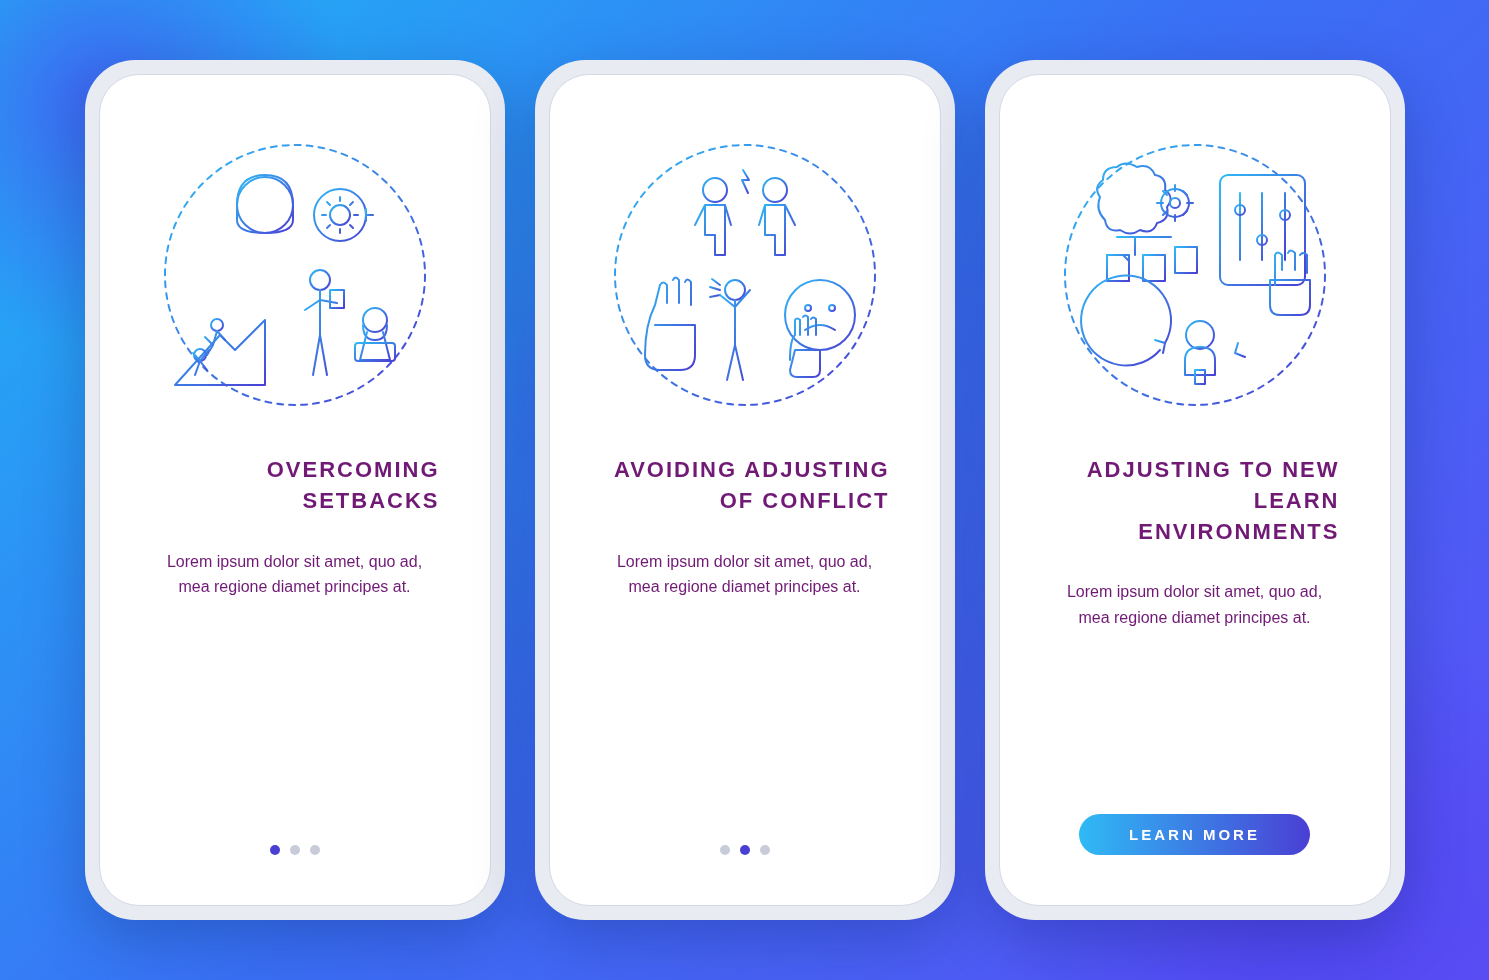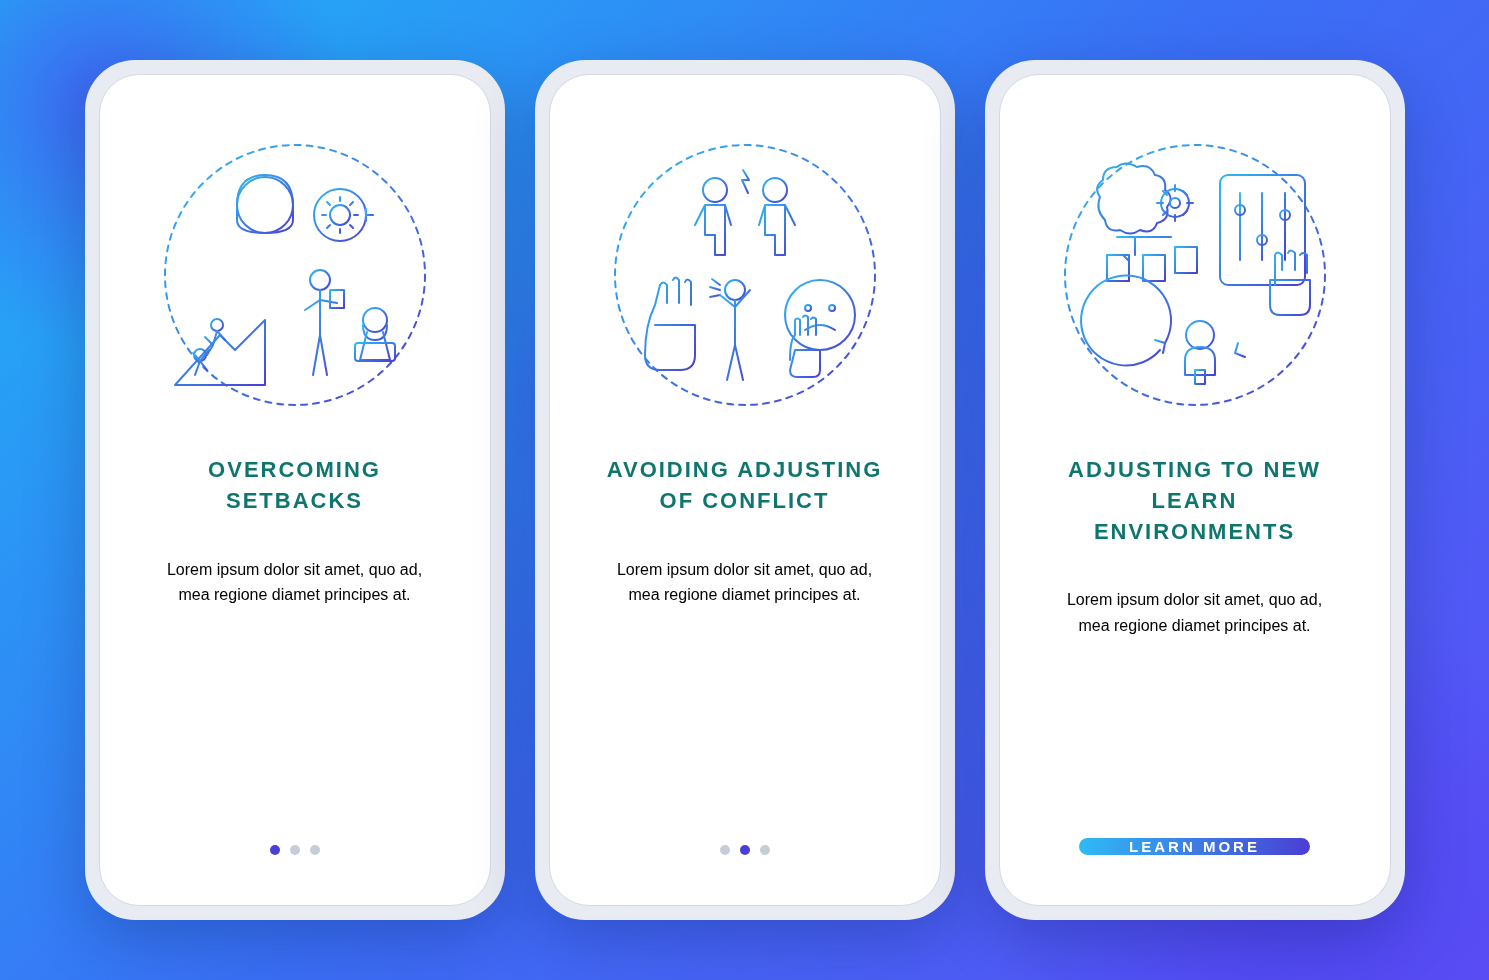--- a/index.html
+++ b/index.html
@@ -53,31 +53,31 @@
       margin-bottom: 30px;
       display: flex;
       align-items: center;
       justify-content: center;
     }
     .illustration svg {
       width: 100%;
       height: 100%;
     }
     .headline {
-      color: #0f766e;
+      color: #701a75;
       font-size: 22px;
       font-weight: 700;
       letter-spacing: 2px;
-      text-align: center;
+      text-align: right;
       line-height: 1.4;
-      margin-bottom: 40px;
+      margin-bottom: 32px;
       padding: 0 20px;
     }
     .body-text {
-      color: #000000;
+      color: #701a75;
       font-size: 16px;
       line-height: 1.6;
       text-align: center;
       padding: 0 20px;
       flex-grow: 1;
     }
     .dots {
       display: flex;
       gap: 10px;
       margin-bottom: 10px;
@@ -88,21 +88,21 @@
       border-radius: 50%;
       background: #c8ccd8;
     }
     .dot.active { background: #4a3fd4; }
     .cta-button {
       background: linear-gradient(90deg, #2fbaf5 0%, #4a3fd4 100%);
       color: #ffffff;
       font-size: 15px;
       font-weight: 600;
       letter-spacing: 3px;
-      padding: 0 50px;
+      padding: 12px 50px;
       border: none;
       border-radius: 30px;
       cursor: pointer;
       margin-bottom: 10px;
     }
     .grad-stroke { fill: none; stroke: url(#lineGrad); stroke-width: 2; stroke-linecap: round; stroke-linejoin: round; }
     .dashed { stroke-dasharray: 6 6; }
   </style>
 </head>
 <body>

